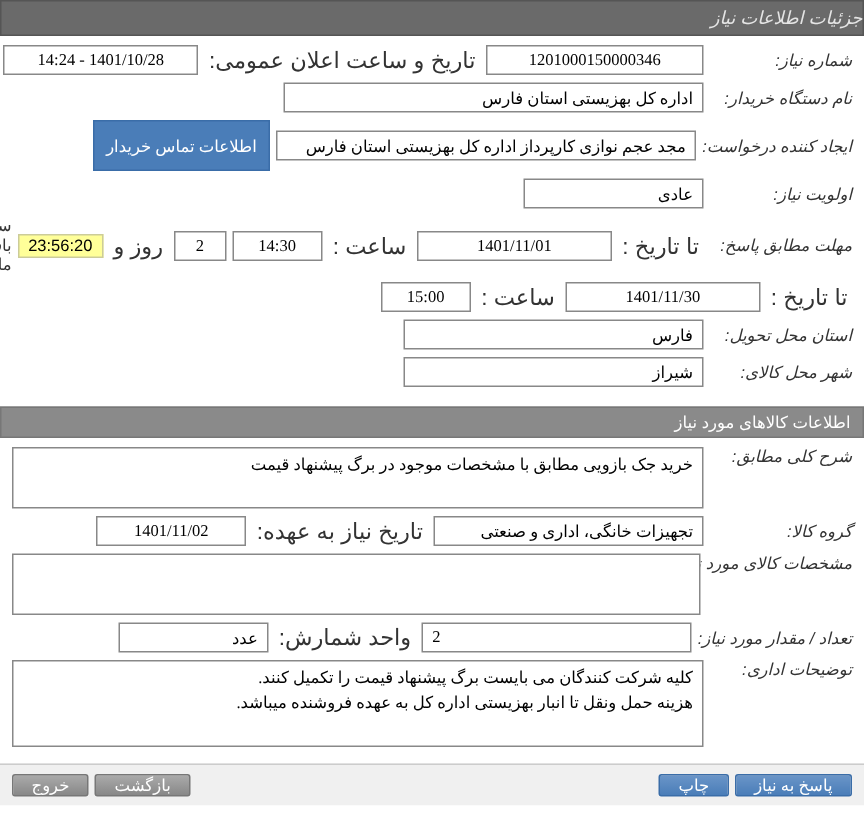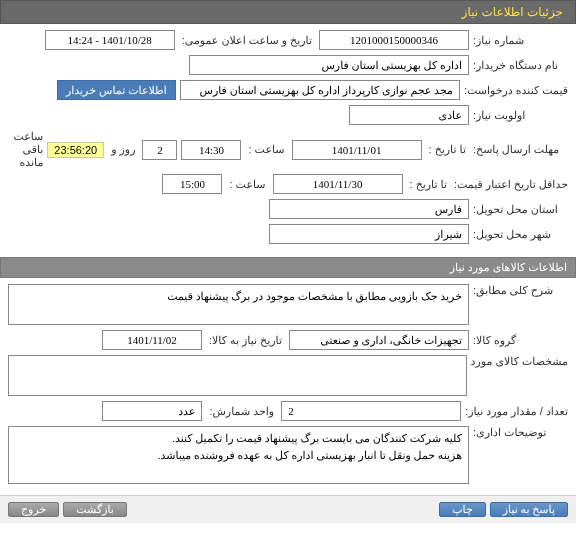--- a/index.html
+++ b/index.html
@@ -5,24 +5,25 @@
 * { box-sizing: border-box; margin: 0; padding: 0; }
 body {
   font-family: Tahoma, Arial, sans-serif;
   font-size: 11px;
   background: #fff;
   direction: rtl;
   width: 576px;
 }
 .header-bar {
   background: #6a6a6a;
-  color: #fde047;
-  padding: 4px 12px;
+  color: #e5e5e5;
+  padding: 4px 0;
   font-size: 12px;
   border: 1px solid #555;
+  font-style: italic;
 }
 .section-header {
   background: #8a8a8a;
   color: #fff;
   padding: 3px 8px;
   font-size: 11px;
   border: 1px solid #777;
   margin-top: 2px;
 }
 .form-area {
@@ -34,25 +35,26 @@
   align-items: center;
   gap: 4px;
   margin-bottom: 5px;
   flex-wrap: nowrap;
 }
 .label {
   color: #333;
   font-size: 11px;
   white-space: nowrap;
   min-width: 95px;
-  text-align: left;
+  text-align: right;
+  font-style: italic;
 }
 .label-inline {
   color: #333;
-  font-size: 11px;
+  font-size: 15px;
   white-space: nowrap;
   padding: 0 3px;
 }
 .input {
   border: 1px solid #888;
   background: #fff;
   padding: 2px 4px;
   font-size: 11px;
   font-family: Tahoma;
   height: 20px;
@@ -74,23 +76,23 @@
   direction: rtl;
   resize: none;
   line-height: 1.5;
 }
 .btn-blue {
   background: #4a7db8;
   color: #fff;
   border: 1px solid #3a6da8;
   padding: 2px 8px;
   font-size: 11px;
-  font-family: Liberation Sans, sans-serif;
+  font-family: Liberation Serif, serif;
   cursor: pointer;
-  height: 20px;
+  height: 34px;
 }
 .remaining {
   color: #333;
   font-size: 11px;
   margin-left: 17px;
 }
 .yellow-box {
   background: #ffff99;
   border: 1px solid #cc9;
   padding: 1px 6px;
@@ -135,77 +137,76 @@
     <span class="label-inline">تاریخ و ساعت اعلان عمومی:</span>
     <input class="input" style="width: 130px;" readonly="" value="1401/10/28 - 14:24">
   </div>
 
   <div class="row">
     <span class="label">نام دستگاه خریدار:</span>
     <input class="input input-wide" style="max-width: 280px;" readonly="" value="اداره کل بهزیستی استان فارس">
   </div>
 
   <div class="row">
-    <span class="label">قیمت کننده درخواست:</span>
+    <span class="label">ایجاد کننده درخواست:</span>
     <input class="input input-wide" style="max-width: 280px;" readonly="" value="مجد عجم نوازی کارپرداز اداره کل بهزیستی استان فارس">
     <button class="btn-blue">اطلاعات تماس خریدار</button>
   </div>
 
   <div class="row">
     <span class="label">اولویت نیاز:</span>
     <input class="input" style="width: 120px; text-align: right; padding-right: 6px;" readonly="" value="عادی">
   </div>
 
   <div class="row">
-    <span class="label">مهلت ارسال پاسخ:</span>
+    <span class="label">مهلت مطابق پاسخ:</span>
     <span class="label-inline">تا تاریخ :</span>
     <input class="input input-med" readonly="" value="1401/11/01" style="">
     <span class="label-inline">ساعت :</span>
     <input class="input input-small" readonly="" value="14:30" style="">
     <input class="input input-tiny" readonly="" value="2" style="">
     <span class="label-inline">روز و</span>
     <span class="yellow-box">23:56:20</span>
     <span class="remaining">ساعت باقی مانده</span>
   </div>
 
   <div class="row">
-    <span class="label">حداقل تاریخ اعتبار قیمت:</span>
     <span class="label-inline">تا تاریخ :</span>
     <input class="input input-med" readonly="" value="1401/11/30" style="">
     <span class="label-inline">ساعت :</span>
     <input class="input input-small" readonly="" value="15:00" style="">
   </div>
 
   <div class="row">
     <span class="label">استان محل تحویل:</span>
     <input class="input" style="width: 200px; text-align: right; padding-right: 6px;" readonly="" value="فارس">
   </div>
 
   <div class="row">
-    <span class="label">شهر محل تحویل:</span>
+    <span class="label">شهر محل کالای:</span>
     <input class="input" style="width: 200px; text-align: right; padding-right: 6px;" readonly="" value="شیراز">
   </div>
 
 </div>
 
 <div class="section-header">
   <span>اطلاعات کالاهای مورد نیاز</span>
 </div>
 
 <div class="form-area">
 
   <div class="row" style="align-items:flex-start">
     <span class="label">شرح کلی مطابق:</span>
     <textarea class="textarea" rows="2" readonly="" style="">خرید جک بازویی مطابق با مشخصات موجود در برگ پیشنهاد قیمت</textarea>
   </div>
 
   <div class="row">
     <span class="label">گروه کالا:</span>
     <input class="input" style="width: 180px; text-align: right; padding-right: 6px;" readonly="" value="تجهیزات خانگی، اداری و صنعتی">
-    <span class="label-inline">تاریخ نیاز به کالا:</span>
+    <span class="label-inline">تاریخ نیاز به عهده:</span>
     <input class="input" style="width: 100px;" readonly="" value="1401/11/02">
   </div>
 
   <div class="row" style="align-items:flex-start">
     <span class="label">مشخصات کالای مورد نیاز:</span>
     <textarea class="textarea" rows="2" readonly="" style=""></textarea>
   </div>
 
   <div class="row">
     <span class="label">تعداد / مقدار مورد نیاز:</span>

